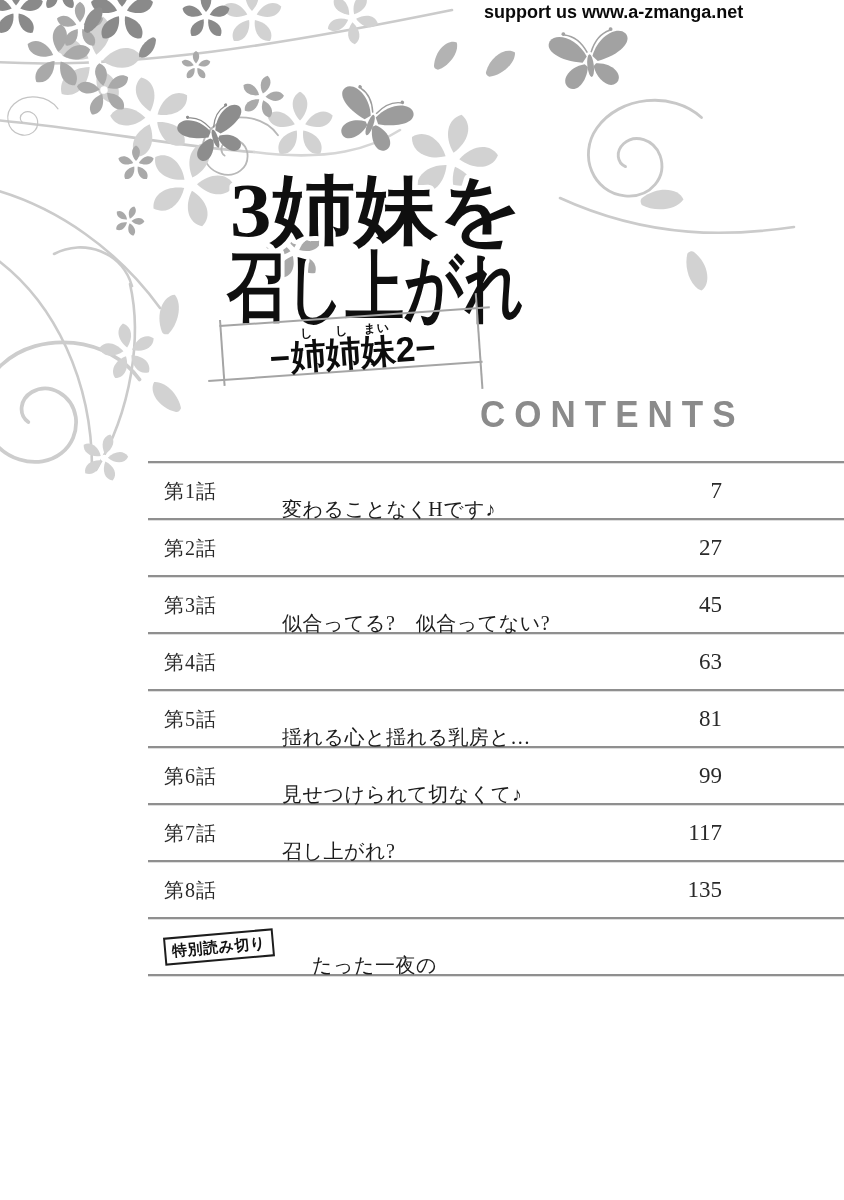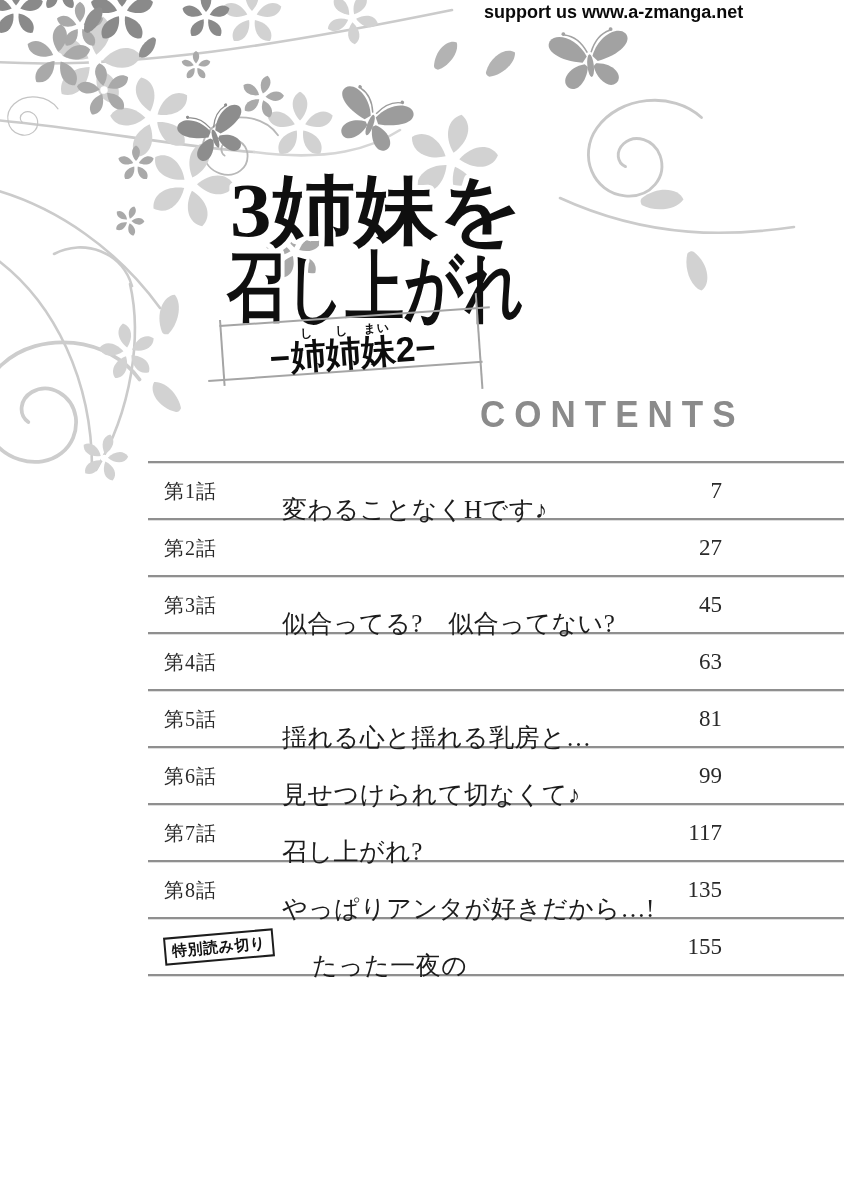--- a/index.html
+++ b/index.html
@@ -34,21 +34,21 @@
     position:absolute;left:480px;top:394px;
     font-family:"Liberation Sans","DejaVu Sans",sans-serif;
     font-weight:bold;font-size:35px;letter-spacing:9px;color:#8b8b8b;
     transform:scaleY(1.06);white-space:nowrap;
   }
   .toc{position:absolute;left:148px;top:461px;width:696px;}
   .sep{height:3px;background:linear-gradient(to bottom,#8f8f8f 0 60%,#dedede 60% 100%);}
   .row{height:54px;display:flex;align-items:center;padding-left:16px;box-sizing:border-box;}
   .ch-label{width:118px;flex:none;font-size:20px;color:#2a2a2a;letter-spacing:1px;white-space:nowrap;}
   .ch-label.wide{width:148px;}
-  .ch-title{font-size:25px;color:#1c1c1c;letter-spacing:0.5px;white-space:nowrap;margin-top:37px;}
+  .ch-title{font-size:20px;color:#1c1c1c;letter-spacing:0.5px;white-space:nowrap;margin-top:37px;}
   .ch-page{margin-left:auto;padding-right:122px;font-size:23px;color:#2a2a2a;}
   .special-label{
     display:inline-block;border:2px solid #1d1d1d;background:#fff;
     padding:3px 6px 2px;font-size:15px;font-weight:bold;color:#111;
     letter-spacing:0.5px;transform:rotate(-5deg);white-space:nowrap;
   }
 </style>
 </head>
 <body>
 
@@ -194,23 +194,21 @@
   </div>
   <div class="sep"></div>
   <div class="row">
     <span class="ch-label">第7話</span>
     <span class="ch-title">召し上がれ?</span>
     <span class="ch-page">117</span>
   </div>
   <div class="sep"></div>
   <div class="row">
     <span class="ch-label">第8話</span>
-    <span class="ch-title">やっぱりアンタが好きだから…!</span>
     <span class="ch-page">135</span>
   </div>
   <div class="sep"></div>
   <div class="row">
     <span class="ch-label wide"><span class="special-label">特別読み切り</span></span>
     <span class="ch-title">たった一夜の</span>
-    <span class="ch-page">155</span>
   </div>
   <div class="sep"></div>
 </div>
 
 </body></html>

